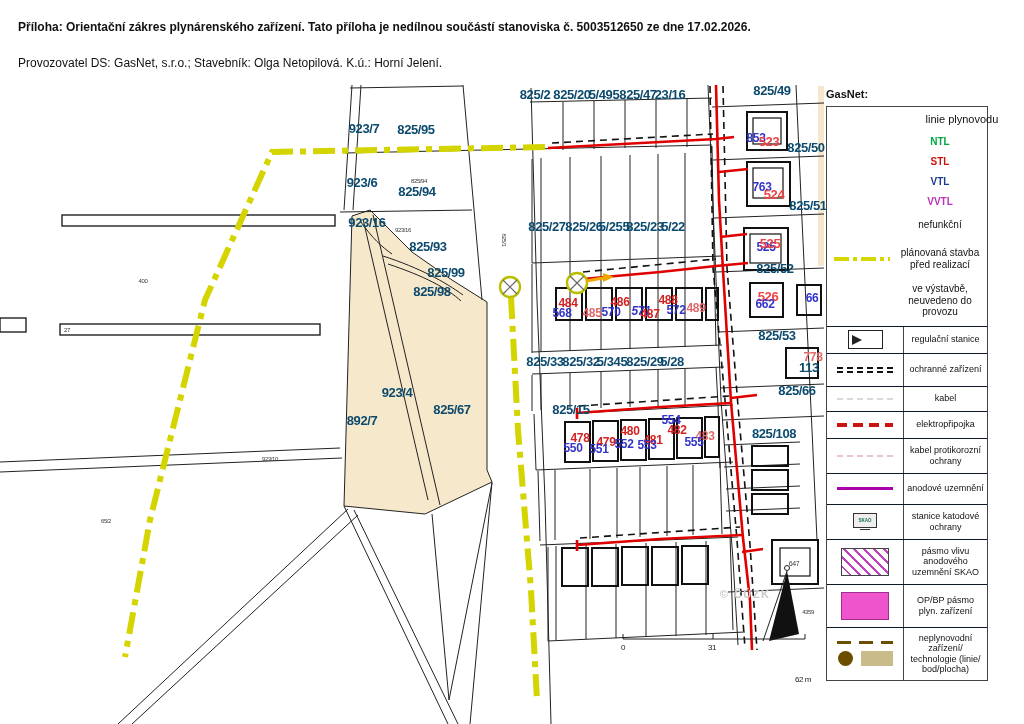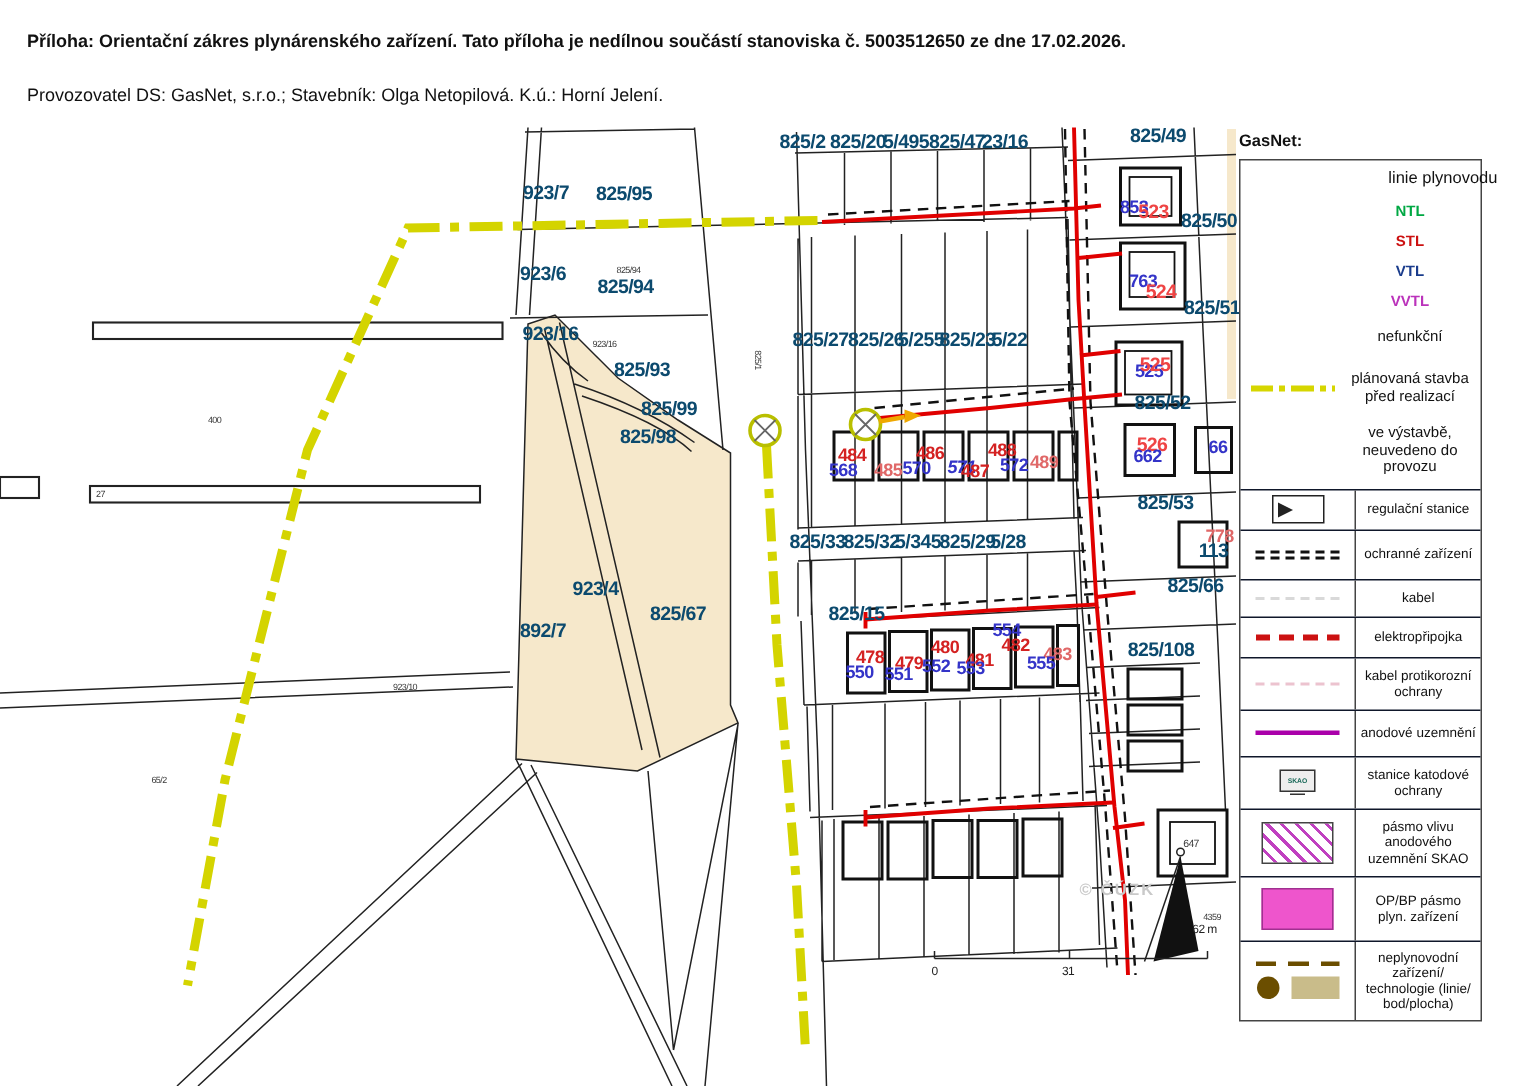--- a/index.html
+++ b/index.html
@@ -263,21 +263,21 @@
     <span class="maplbl blue2" style="left: 812px; top: 298px;">66</span>
     <span class="maplbl blue" style="left: 777px; top: 335px;">825/53</span>
     <span class="maplbl pink" style="left: 813px; top: 357px;">778</span>
     <span class="maplbl blue" style="left: 809px; top: 367px;">113</span>
     <span class="maplbl blue" style="left: 797px; top: 390px;">825/66</span>
     <span class="maplbl blue" style="left: 774px; top: 433px;">825/108</span>
     <span class="maplbl gray7" style="left: 794px; top: 563px;">647</span>
     <span class="maplbl gray" style="left: 808px; top: 612px;">4359</span>
     <span class="maplbl scale" style="left: 623px; top: 648px;">0</span>
     <span class="maplbl scale" style="left: 712px; top: 648px;">31</span>
-    <span class="maplbl scale" style="left: 803px; top: 620px; text-align: right;">62 m</span>
+    <span class="maplbl scale" style="left: 803px; top: 680px; text-align: right;">62 m</span>
     <span class="maplbl wm" style="left: 745px; top: 594px;">© ČÚZK</span>
   </div>
 
 <div class="legend-title">GasNet:</div>
 <div class="legend">
   <div class="sec1">
     <div class="pipe-header"><span>linie plynovodu</span></div>
     <div class="prow">
       <span class="psym">
           <i class="l-ntl"></i>

